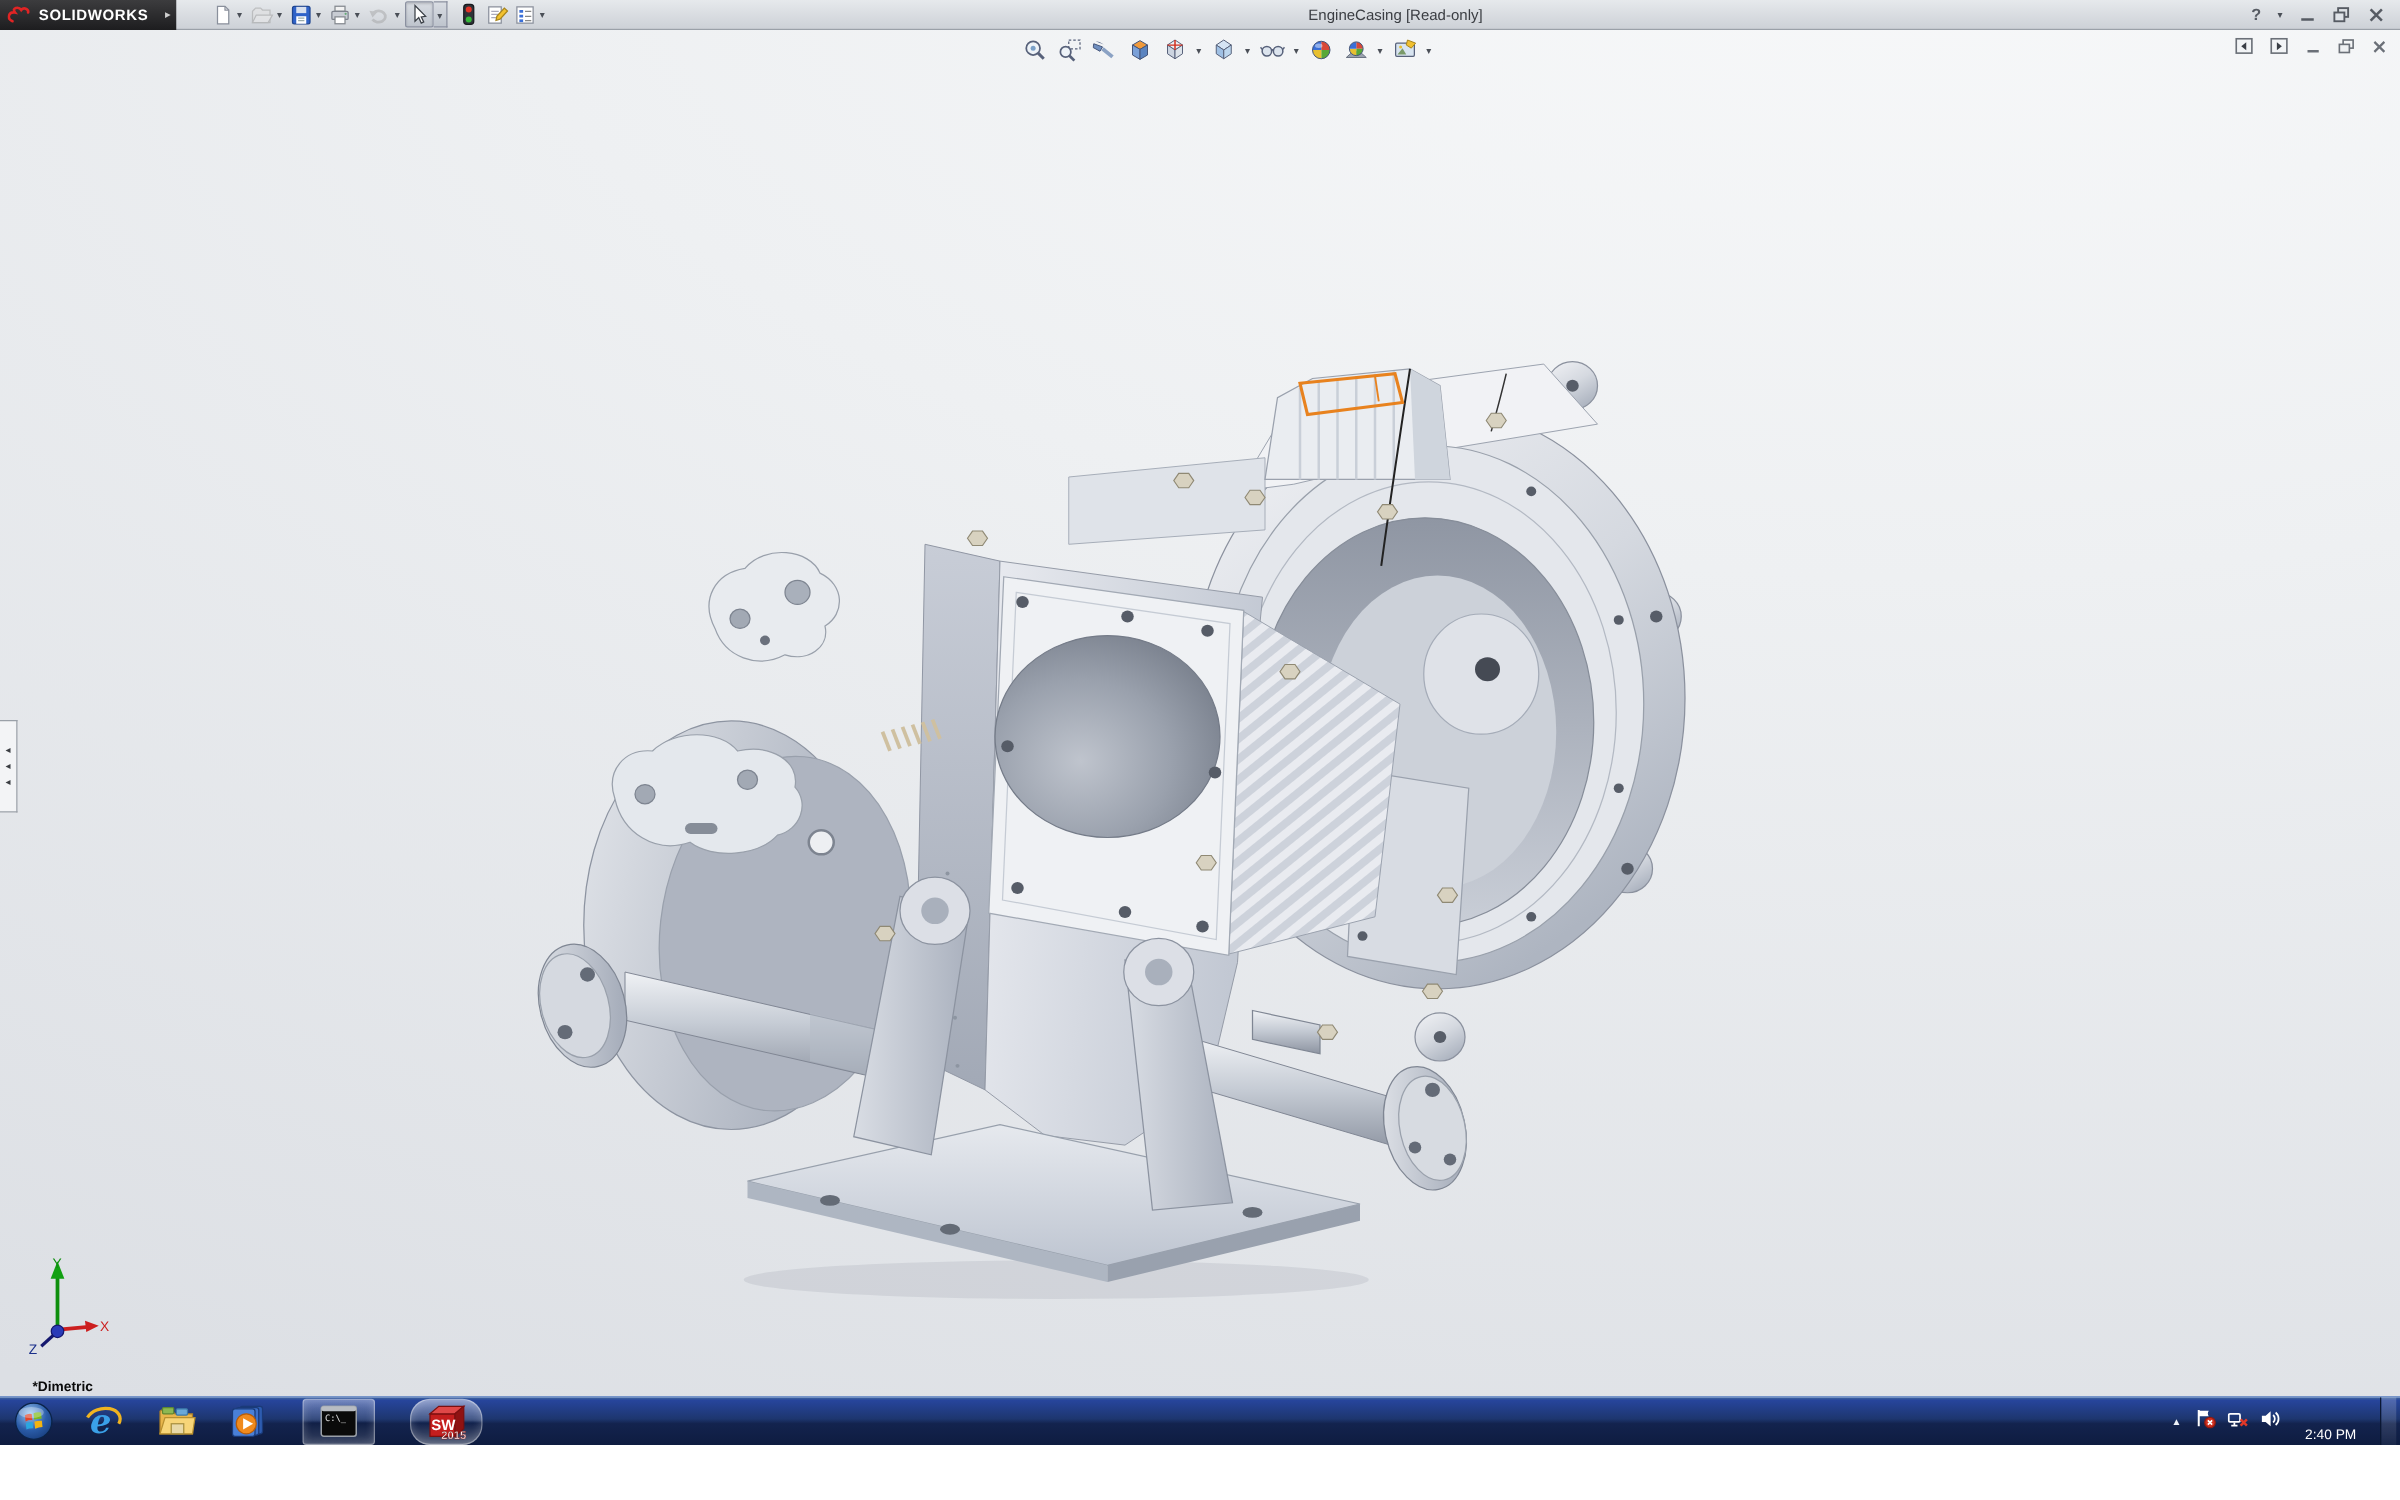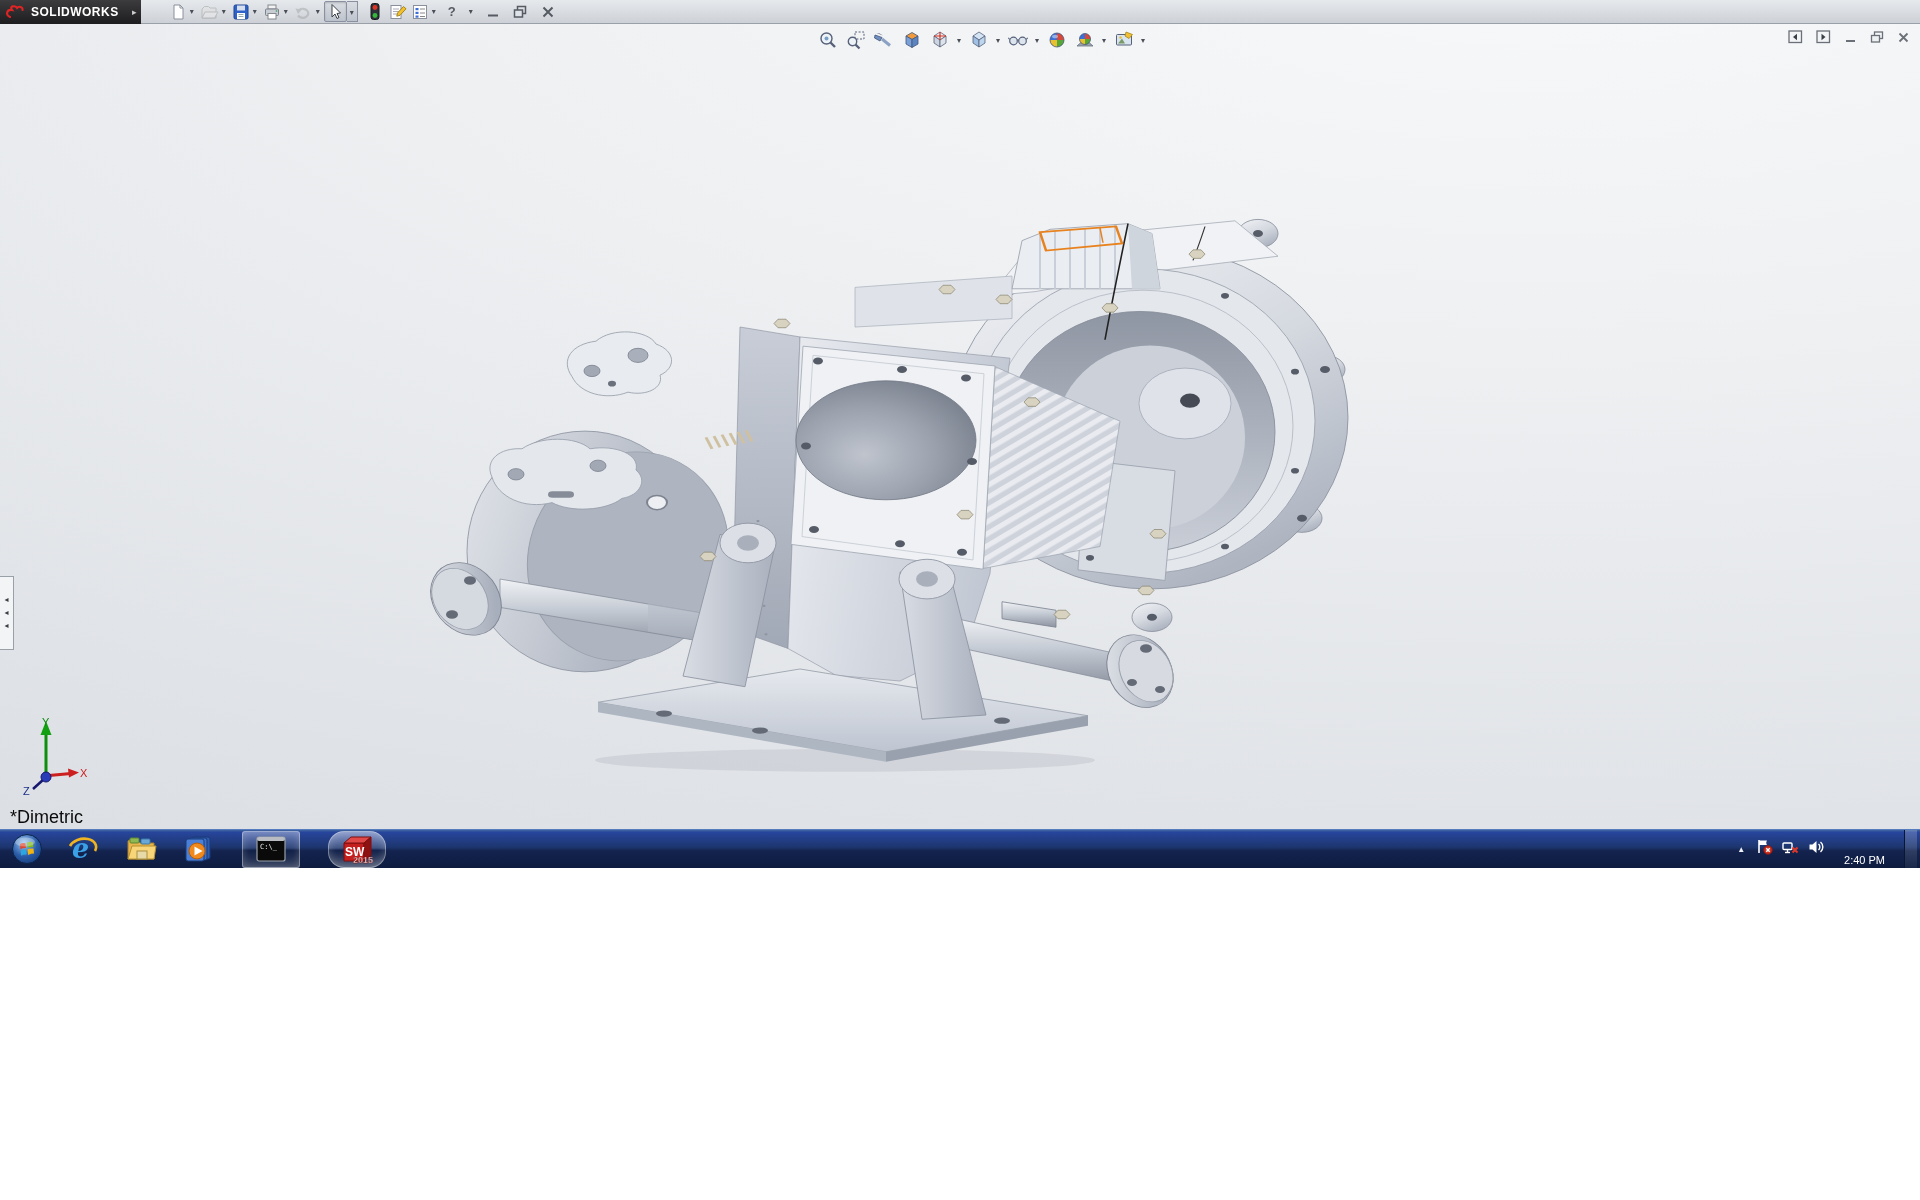--- a/index.html
+++ b/index.html
@@ -1,17 +1,17 @@
 <!DOCTYPE html>
 <html><head>
 <meta charset="utf-8">
 <style>
   * { margin:0; padding:0; box-sizing:border-box; }
   html,body { width:1920px; height:1200px; overflow:hidden; font-family:"Liberation Sans","DejaVu Sans",sans-serif; }
-  .screen { position:relative; width:1920px; height:868px; background:#dfe2e6; }
+  .screen { position:relative; width:1920px; height:1156px; background:#dfe2e6; }
 
   
   .titlebar { position:absolute; top:0; left:0; right:0; height:24px;
     background:linear-gradient(#e6e9ec,#cdd1d7); border-bottom:1px solid #9aa0a8;
     display:flex; align-items:center; z-index:30; }
   .sw-logo { height:24px; background:linear-gradient(#3c3c3e,#1d1d1f);
     display:flex; align-items:center; padding:0 9px 0 6px; gap:5px; }
   .logo-text { color:#fff; font-weight:bold; font-size:12px; letter-spacing:.5px; }
   .logo-flyout { width:13px; height:24px; background:linear-gradient(#3c3c3e,#1d1d1f);
     color:#cfcfcf; font-size:9px; display:flex; align-items:center; justify-content:center; margin-right:4px;}
@@ -37,21 +37,21 @@
   .hud .caret { padding:0 2px; }
 
   .doc-controls { position:absolute; top:6px; right:10px; display:flex; align-items:center; gap:13px; z-index:10; }
 
   .side-tab { position:absolute; left:0; top:552px; width:14px; height:74px;
     background:#f3f4f6; border:1px solid #9aa0a8; border-left:none;
     display:flex; flex-direction:column; align-items:center; justify-content:center; gap:5px; z-index:10; }
   .side-tab span { font-size:8px; color:#3a3d42; line-height:8px; }
 
   .triad { position:absolute; left:16px; bottom:32px; z-index:5; }
-  .view-label { position:absolute; left:10px; bottom:1px; font-size:18px; color:#0a0a0a; z-index:5; }
+  .view-label { position:absolute; left:26px; bottom:1px; font-size:11px; color:#0a0a0a; z-index:5;font-weight:bold; }
 
   
   .taskbar { position:absolute; bottom:0; left:0; right:0; height:39px;
     background:linear-gradient(#40669f 0%, #27459c 6%, #1d366f 45%, #13234e 55%, #0e1c40 100%);
     border-top:1px solid #567cc0; display:flex; align-items:center; z-index:40; }
   .start-slot { width:54px; height:39px; display:flex; align-items:center; justify-content:center; }
   .tb-slot { width:58px; height:39px; display:flex; align-items:center; justify-content:center; }
   .tb-slot.active { height:37px; margin:1px 14px; border:1px solid rgba(255,255,255,.42); border-radius:3px;
     background:linear-gradient(rgba(255,255,255,.30), rgba(255,255,255,.10) 46%, rgba(0,0,0,.10) 52%, rgba(255,255,255,.16));
     box-shadow:inset 0 0 8px rgba(255,255,255,.22); }
@@ -146,20 +146,21 @@
             <rect x="4.5" y="8.8" width="3" height="2.2" fill="#3a6fd8"></rect>
             <rect x="4.5" y="12.5" width="3" height="2.2" fill="#3a6fd8"></rect>
           <line x1="9" y1="6" x2="14" y2="6" stroke="#888"></line>
             <line x1="9" y1="10" x2="14" y2="10" stroke="#888"></line>
             <line x1="9" y1="13.5" x2="14" y2="13.5" stroke="#888"></line>
         </svg>
         </span>
         <span class="caret">▾</span>
     </div>
 
+    <div class="title-area"><span>EngineCasing [Read-only]</span></div>
 
     <div class="win-controls">
       <span class="help-btn">?</span>
       <span class="caret">▾</span>
       <span class="wc-icon">
         <svg width="14" height="14" viewBox="0 0 14 14">
             <line x1="2" y1="10.5" x2="12" y2="10.5" stroke="#565b63" stroke-width="2"></line>
           </svg>
         </span>
       <span class="wc-icon">

